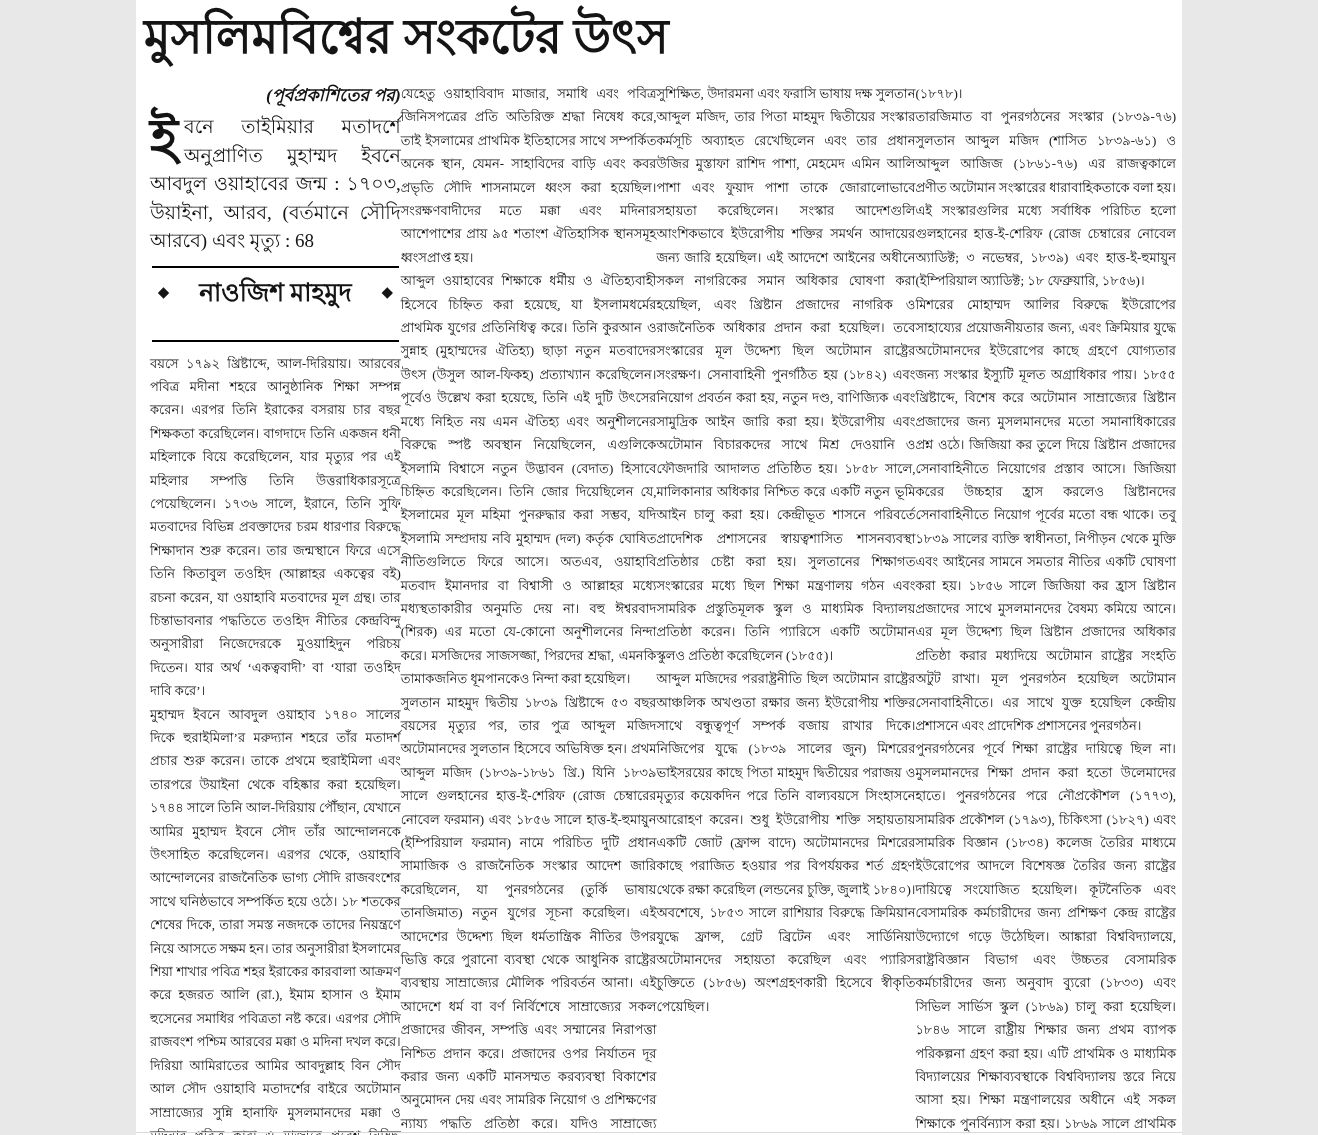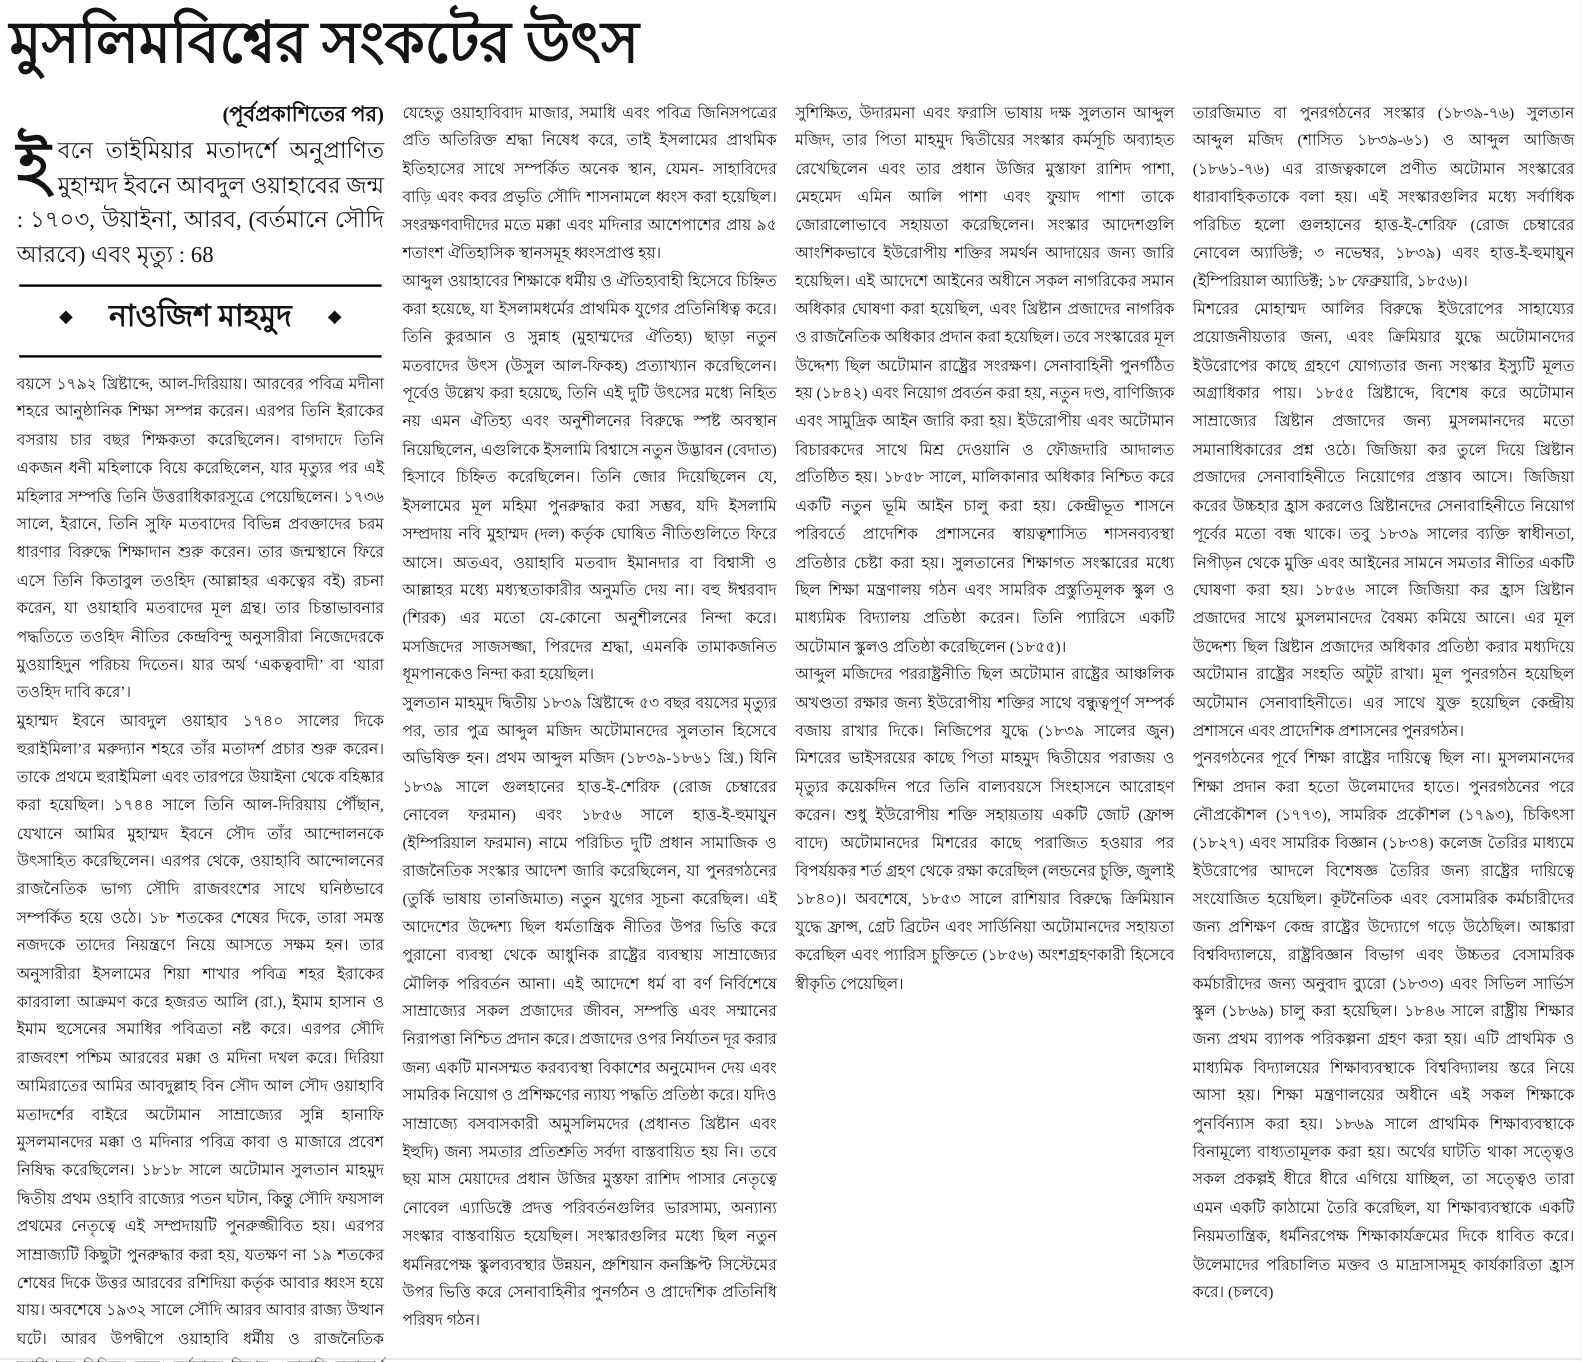--- a/index.html
+++ b/index.html
@@ -1,18 +1,18 @@
 <!DOCTYPE html>
 <html lang="bn"><head>
 <meta charset="utf-8">
 <style>
   html,body{margin:0;padding:0;background:#e8e8e8;}
   .page{
     position:relative;
-    width:1318px;height:1135px;
+    width:1046px;height:1135px;
     background:#ffffff;
     color:#141414;
     font-family:"Liberation Serif","DejaVu Serif",serif;
     overflow:hidden;
     margin:0 auto;
     box-sizing:border-box;
   }
   .masthead{
     height:78px;
     padding:2px 0 0 8px;
@@ -36,20 +36,21 @@
   .col.c3{width:316px;}
   .col.c4{width:318px;}
   .para{
     margin:0;
     font-size:13px;
     line-height:23.4px;
     text-align:justify;
   }
   .continuation-note{
     text-align:right;
+    font-style:italic;
     font-weight:600;
     font-size:17.5px;
     margin:0 0 2px 0;
   }
   .lead-para{
     margin:0;
     font-size:19px;
     line-height:28.5px;
     text-align:justify;
   }
@@ -57,21 +58,21 @@
     float:left;
     font-size:54px;
     line-height:44px;
     font-weight:700;
     margin:4px 6px 0 0;
   }
   .author-box{
     margin:10px 2px 10px 2px;
     border-top:2px solid #000;
     border-bottom:2px solid #000;
-    padding:5px 0 9px 0;
+    padding:5px 0 24px 0;
     text-align:center;
     white-space:nowrap;
   }
   .author-box .author-name{
     font-size:25px;
     font-weight:700;
     margin:0 26px;
   }
   .author-box .diamond{
     font-size:15px;
@@ -119,20 +120,21 @@
 
     <div class="col c3">
       <div>
           <p class="para">সুশিক্ষিত, উদারমনা এবং ফরাসি ভাষায় দক্ষ সুলতান আব্দুল মজিদ, তার পিতা মাহমুদ দ্বিতীয়ের সংস্কার কর্মসূচি অব্যাহত রেখেছিলেন এবং তার প্রধান উজির মুস্তাফা রাশিদ পাশা, মেহমেদ এমিন আলি পাশা এবং ফুয়াদ পাশা তাকে জোরালোভাবে সহায়তা করেছিলেন। সংস্কার আদেশগুলি আংশিকভাবে ইউরোপীয় শক্তির সমর্থন আদায়ের জন্য জারি হয়েছিল। এই আদেশে আইনের অধীনে সকল নাগরিকের সমান অধিকার ঘোষণা করা হয়েছিল, এবং খ্রিষ্টান প্রজাদের নাগরিক ও রাজনৈতিক অধিকার প্রদান করা হয়েছিল। তবে সংস্কারের মূল উদ্দেশ্য ছিল অটোমান রাষ্ট্রের সংরক্ষণ। সেনাবাহিনী পুনর্গঠিত হয় (১৮৪২) এবং নিয়োগ প্রবর্তন করা হয়, নতুন দণ্ড, বাণিজ্যিক এবং সামুদ্রিক আইন জারি করা হয়। ইউরোপীয় এবং অটোমান বিচারকদের সাথে মিশ্র দেওয়ানি ও ফৌজদারি আদালত প্রতিষ্ঠিত হয়। ১৮৫৮ সালে, মালিকানার অধিকার নিশ্চিত করে একটি নতুন ভূমি আইন চালু করা হয়। কেন্দ্রীভূত শাসনে পরিবর্তে প্রাদেশিক প্রশাসনের স্বায়ত্বশাসিত শাসনব্যবস্থা প্রতিষ্ঠার চেষ্টা করা হয়। সুলতানের শিক্ষাগত সংস্কারের মধ্যে ছিল শিক্ষা মন্ত্রণালয় গঠন এবং সামরিক প্রস্তুতিমূলক স্কুল ও মাধ্যমিক বিদ্যালয় প্রতিষ্ঠা করেন। তিনি প্যারিসে একটি অটোমান স্কুলও প্রতিষ্ঠা করেছিলেন (১৮৫৫)।</p>
           <p class="para">আব্দুল মজিদের পররাষ্ট্রনীতি ছিল অটোমান রাষ্ট্রের আঞ্চলিক অখণ্ডতা রক্ষার জন্য ইউরোপীয় শক্তির সাথে বন্ধুত্বপূর্ণ সম্পর্ক বজায় রাখার দিকে। নিজিপের যুদ্ধে (১৮৩৯ সালের জুন) মিশরের ভাইসরয়ের কাছে পিতা মাহমুদ দ্বিতীয়ের পরাজয় ও মৃত্যুর কয়েকদিন পরে তিনি বাল্যবয়সে সিংহাসনে আরোহণ করেন। শুধু ইউরোপীয় শক্তি সহায়তায় একটি জোট (ফ্রান্স বাদে) অটোমানদের মিশরের কাছে পরাজিত হওয়ার পর বিপর্যয়কর শর্ত গ্রহণ থেকে রক্ষা করেছিল (লন্ডনের চুক্তি, জুলাই ১৮৪০)। অবশেষে, ১৮৫৩ সালে রাশিয়ার বিরুদ্ধে ক্রিমিয়ান যুদ্ধে ফ্রান্স, গ্রেট ব্রিটেন এবং সার্ডিনিয়া অটোমানদের সহায়তা করেছিল এবং প্যারিস চুক্তিতে (১৮৫৬) অংশগ্রহণকারী হিসেবে স্বীকৃতি পেয়েছিল।</p>
         </div>
     </div>
 
     <div class="col c4">
       <div>
+          <p class="para">(১৮৭৮)।</p>
           <p class="para">তারজিমাত বা পুনরগঠনের সংস্কার (১৮৩৯-৭৬) সুলতান আব্দুল মজিদ (শাসিত ১৮৩৯-৬১) ও আব্দুল আজিজ (১৮৬১-৭৬) এর রাজত্বকালে প্রণীত অটোমান সংস্কারের ধারাবাহিকতাকে বলা হয়। এই সংস্কারগুলির মধ্যে সর্বাধিক পরিচিত হলো গুলহানের হাত্ত-ই-শেরিফ (রোজ চেম্বারের নোবেল অ্যাডিক্ট; ৩ নভেম্বর, ১৮৩৯) এবং হাত্ত-ই-হুমায়ুন (ইম্পিরিয়াল অ্যাডিক্ট; ১৮ ফেব্রুয়ারি, ১৮৫৬)।</p>
           <p class="para">মিশরের মোহাম্মদ আলির বিরুদ্ধে ইউরোপের সাহায্যের প্রয়োজনীয়তার জন্য, এবং ক্রিমিয়ার যুদ্ধে অটোমানদের ইউরোপের কাছে গ্রহণে যোগ্যতার জন্য সংস্কার ইস্যুটি মূলত অগ্রাধিকার পায়। ১৮৫৫ খ্রিষ্টাব্দে, বিশেষ করে অটোমান সাম্রাজ্যের খ্রিষ্টান প্রজাদের জন্য মুসলমানদের মতো সমানাধিকারের প্রশ্ন ওঠে। জিজিয়া কর তুলে দিয়ে খ্রিষ্টান প্রজাদের সেনাবাহিনীতে নিয়োগের প্রস্তাব আসে। জিজিয়া করের উচ্চহার হ্রাস করলেও খ্রিষ্টানদের সেনাবাহিনীতে নিয়োগ পূর্বের মতো বন্ধ থাকে। তবু ১৮৩৯ সালের ব্যক্তি স্বাধীনতা, নিপীড়ন থেকে মুক্তি এবং আইনের সামনে সমতার নীতির একটি ঘোষণা করা হয়। ১৮৫৬ সালে জিজিয়া কর হ্রাস খ্রিষ্টান প্রজাদের সাথে মুসলমানদের বৈষম্য কমিয়ে আনে। এর মূল উদ্দেশ্য ছিল খ্রিষ্টান প্রজাদের অধিকার প্রতিষ্ঠা করার মধ্যদিয়ে অটোমান রাষ্ট্রের সংহতি অটুট রাখা। মূল পুনরগঠন হয়েছিল অটোমান সেনাবাহিনীতে। এর সাথে যুক্ত হয়েছিল কেন্দ্রীয় প্রশাসনে এবং প্রাদেশিক প্রশাসনের পুনরগঠন।</p>
           <p class="para">পুনরগঠনের পূর্বে শিক্ষা রাষ্ট্রের দায়িত্বে ছিল না। মুসলমানদের শিক্ষা প্রদান করা হতো উলেমাদের হাতে। পুনরগঠনের পরে নৌপ্রকৌশল (১৭৭৩), সামরিক প্রকৌশল (১৭৯৩), চিকিৎসা (১৮২৭) এবং সামরিক বিজ্ঞান (১৮৩৪) কলেজ তৈরির মাধ্যমে ইউরোপের আদলে বিশেষজ্ঞ তৈরির জন্য রাষ্ট্রের দায়িত্বে সংযোজিত হয়েছিল। কূটনৈতিক এবং বেসামরিক কর্মচারীদের জন্য প্রশিক্ষণ কেন্দ্র রাষ্ট্রের উদ্যোগে গড়ে উঠেছিল। আঙ্কারা বিশ্ববিদ্যালয়ে, রাষ্ট্রবিজ্ঞান বিভাগ এবং উচ্চতর বেসামরিক কর্মচারীদের জন্য অনুবাদ ব্যুরো (১৮৩৩) এবং সিভিল সার্ভিস স্কুল (১৮৬৯) চালু করা হয়েছিল। ১৮৪৬ সালে রাষ্ট্রীয় শিক্ষার জন্য প্রথম ব্যাপক পরিকল্পনা গ্রহণ করা হয়। এটি প্রাথমিক ও মাধ্যমিক বিদ্যালয়ের শিক্ষাব্যবস্থাকে বিশ্ববিদ্যালয় স্তরে নিয়ে আসা হয়। শিক্ষা মন্ত্রণালয়ের অধীনে এই সকল শিক্ষাকে পুনর্বিন্যাস করা হয়। ১৮৬৯ সালে প্রাথমিক শিক্ষাব্যবস্থাকে বিনামূল্যে বাধ্যতামূলক করা হয়। অর্থের ঘাটতি থাকা সত্ত্বেও সকল প্রকল্পই ধীরে ধীরে এগিয়ে যাচ্ছিল, তা সত্ত্বেও তারা এমন একটি কাঠামো তৈরি করেছিল, যা শিক্ষাব্যবস্থাকে একটি নিয়মতান্ত্রিক, ধর্মনিরপেক্ষ শিক্ষাকার্যক্রমের দিকে ধাবিত করে। উলেমাদের পরিচালিত মক্তব ও মাদ্রাসাসমূহ কার্যকারিতা হ্রাস করে। (চলবে)</p>
         </div>
 
     </div>
 
   </div>
 
   <div class="scan-edge"></div>

